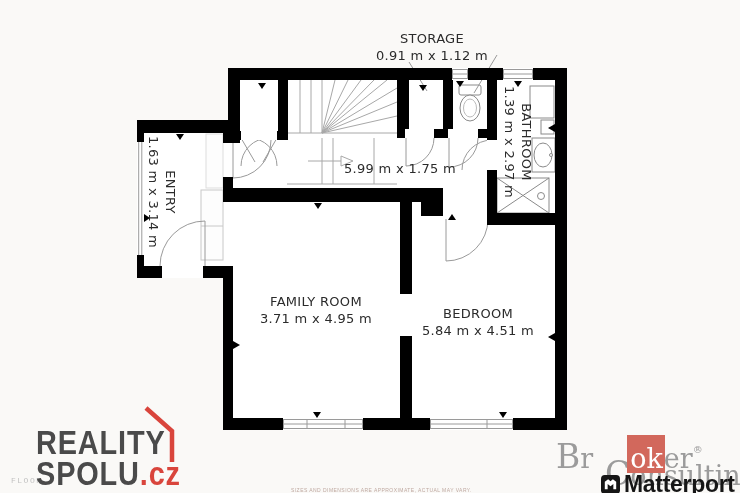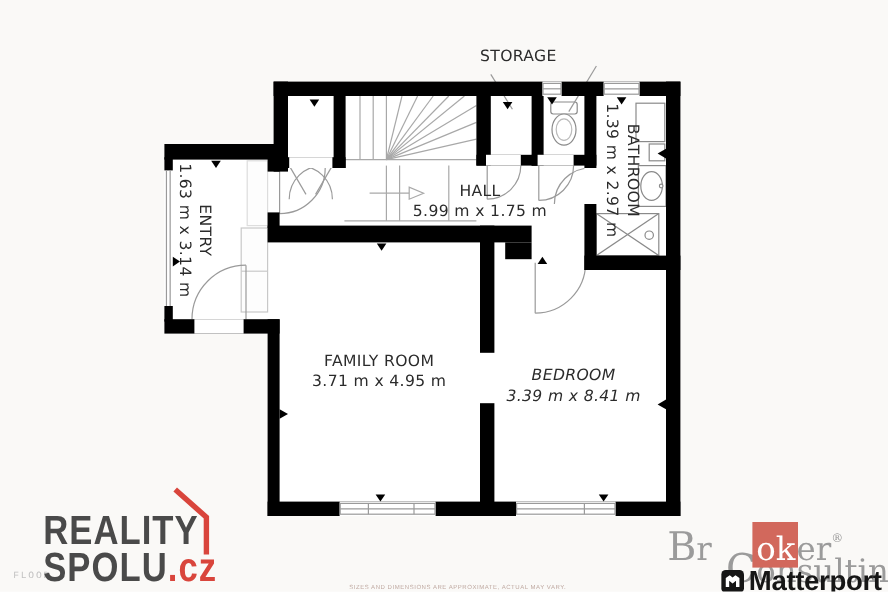--- a/index.html
+++ b/index.html
@@ -191,39 +191,39 @@
     </g>
 
     <polyline points="146,408 172,431 172,462" fill="none" stroke="#d9453c" stroke-width="4.5"></polyline>
   </svg>
 
   <div class="room-label rot" style="left:162px;top:192px;">
     <div>ENTRY</div>
     <div>1.63 m x 3.14 m</div>
   </div>
   <div class="room-label" style="left:400px;top:168px;">
-    <div>HALL</div>
     <div>5.99 m x 1.75 m</div>
   </div>
   <div class="room-label" style="left:432px;top:47px;">
     <div>STORAGE</div>
+    <div>0.91 m x 1.12 m</div>
   </div>
   <div class="room-label" style="left:512px;top:36px;">
   </div>
   <div class="room-label rot" style="left:518px;top:142px;">
     <div>BATHROOM</div>
     <div>1.39 m x 2.97 m</div>
   </div>
   <div class="room-label" style="left:316px;top:310px;">
     <div>FAMILY ROOM</div>
     <div>3.71 m x 4.95 m</div>
   </div>
-  <div class="room-label" style="left:478px;top:322px;font-style:italic;">
+  <div class="room-label" style="left:478px;top:322px;">
     <div>BEDROOM</div>
-    <div>3.39 m x 8.41 m</div>
+    <div>5.84 m x 4.51 m</div>
   </div>
 
   <div class="floor-tag">FLOOR</div>
   <div class="disclaimer">SIZES AND DIMENSIONS ARE APPROXIMATE, ACTUAL MAY VARY.</div>
 
   <div class="rs-logo">
     <div class="l1">REALITY</div>
     <div class="l2"><span>SPOLU</span><span class="cz">.cz</span></div>
   </div>
 

